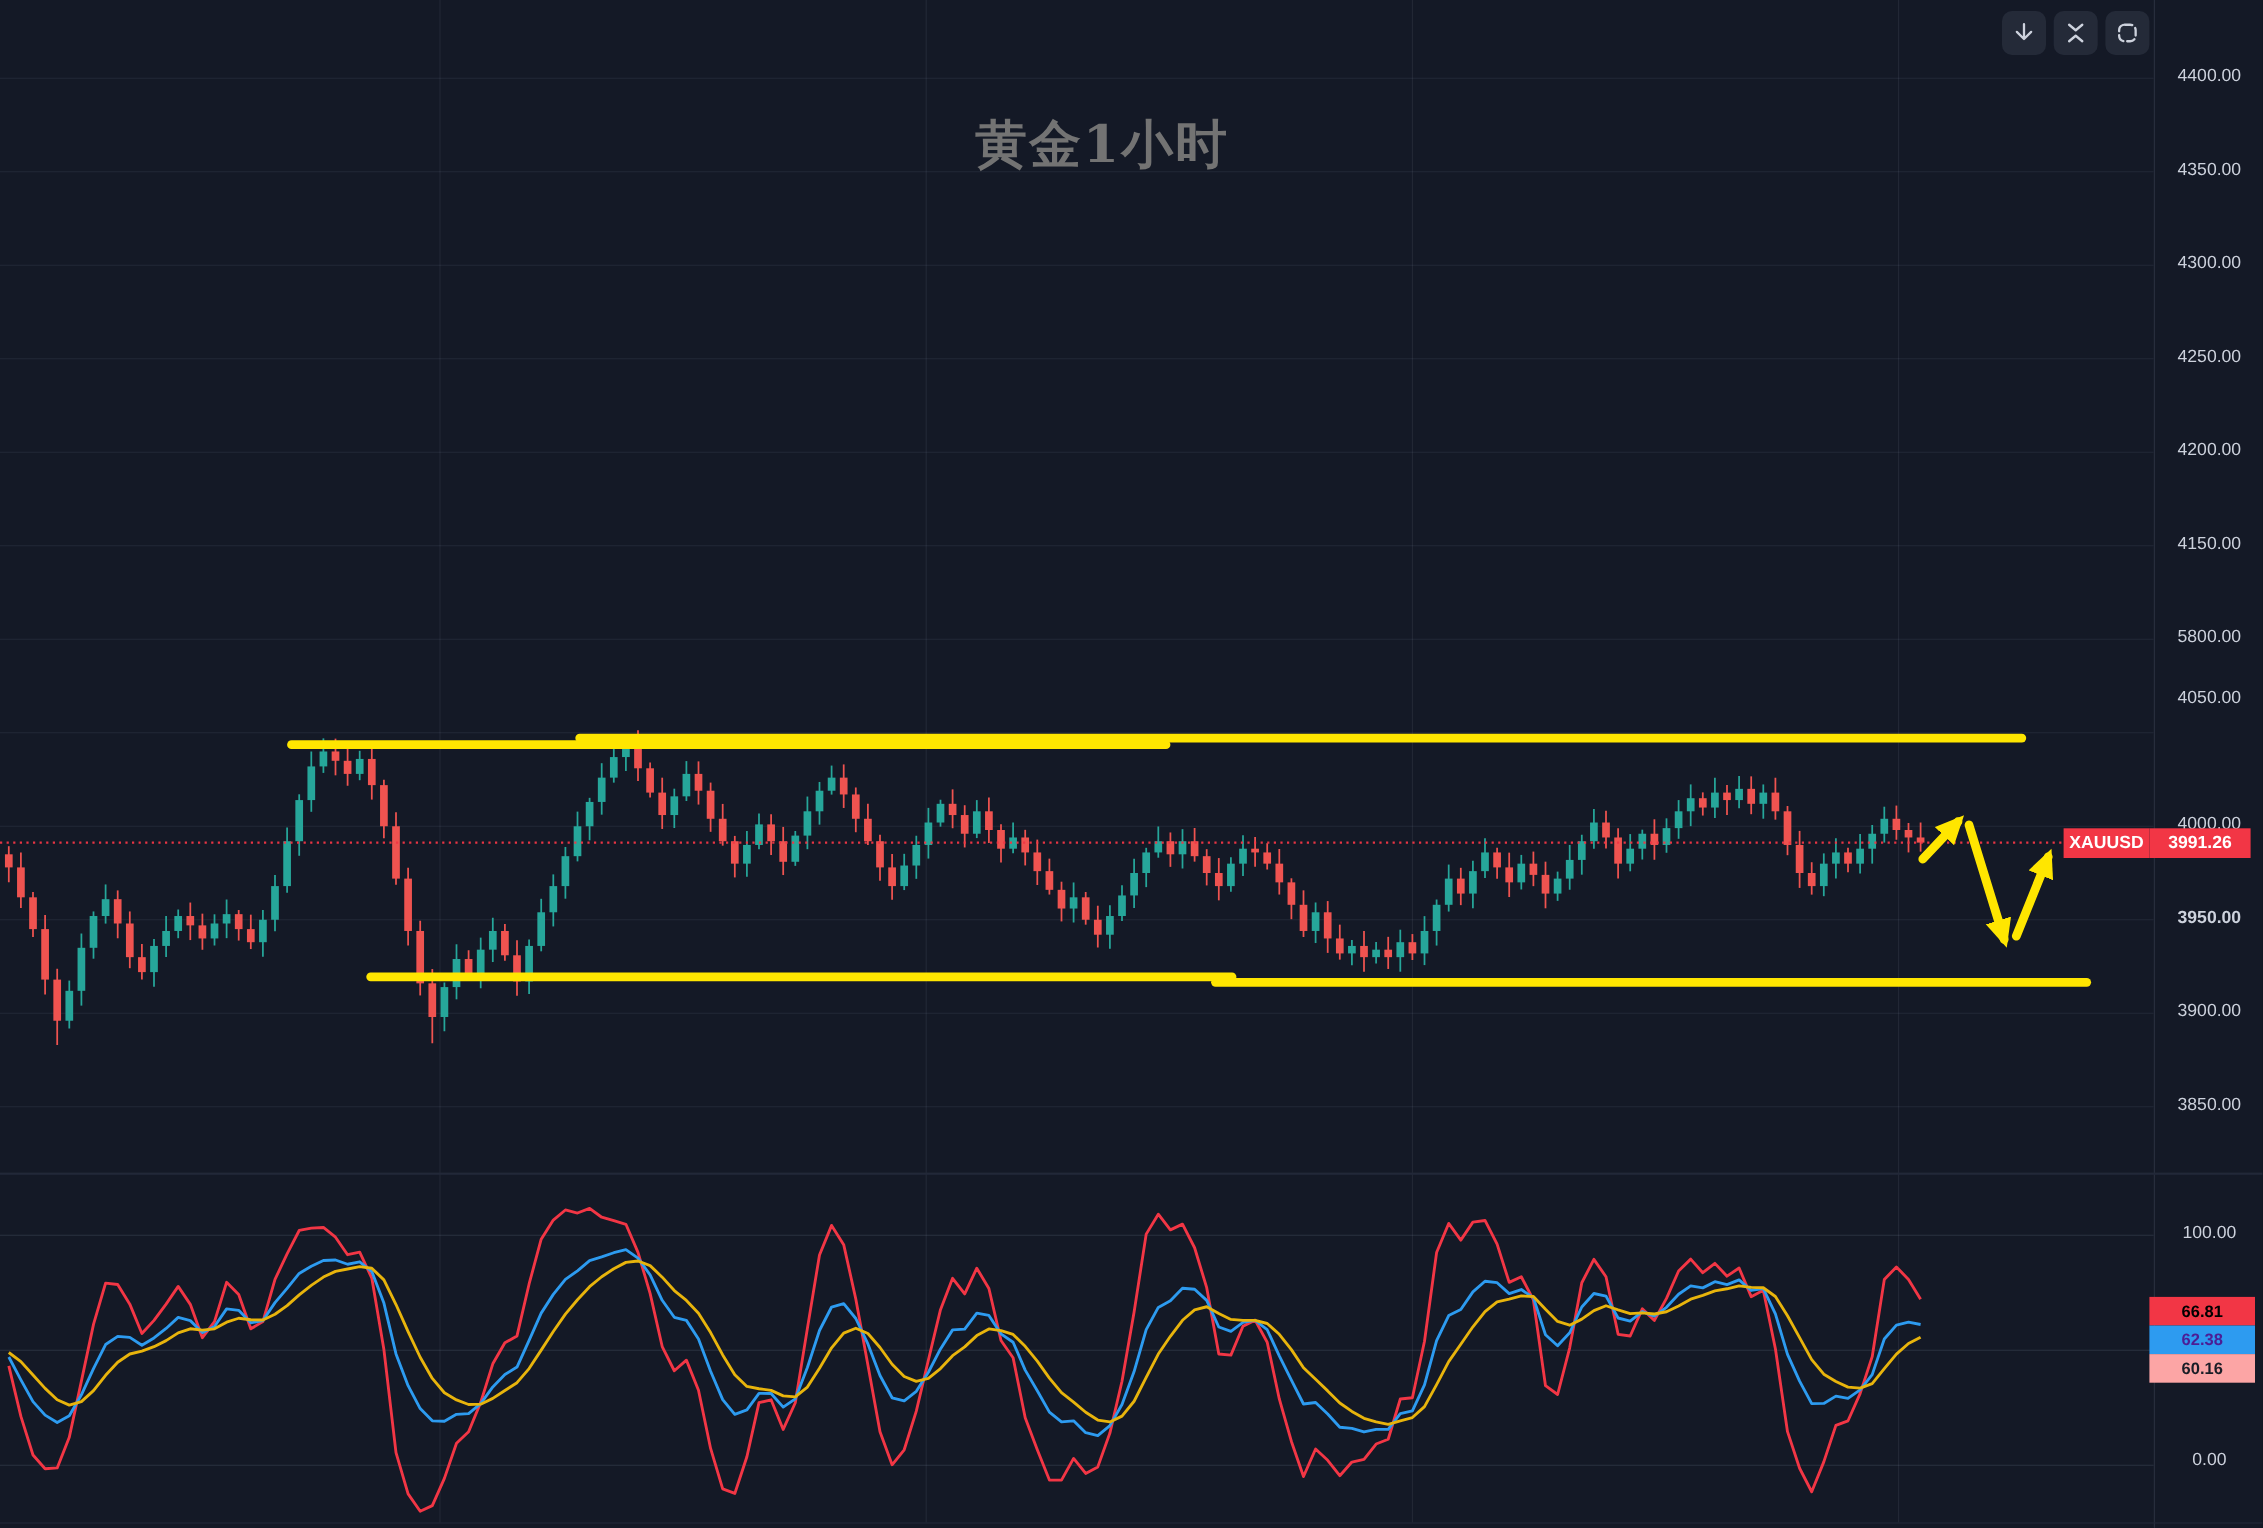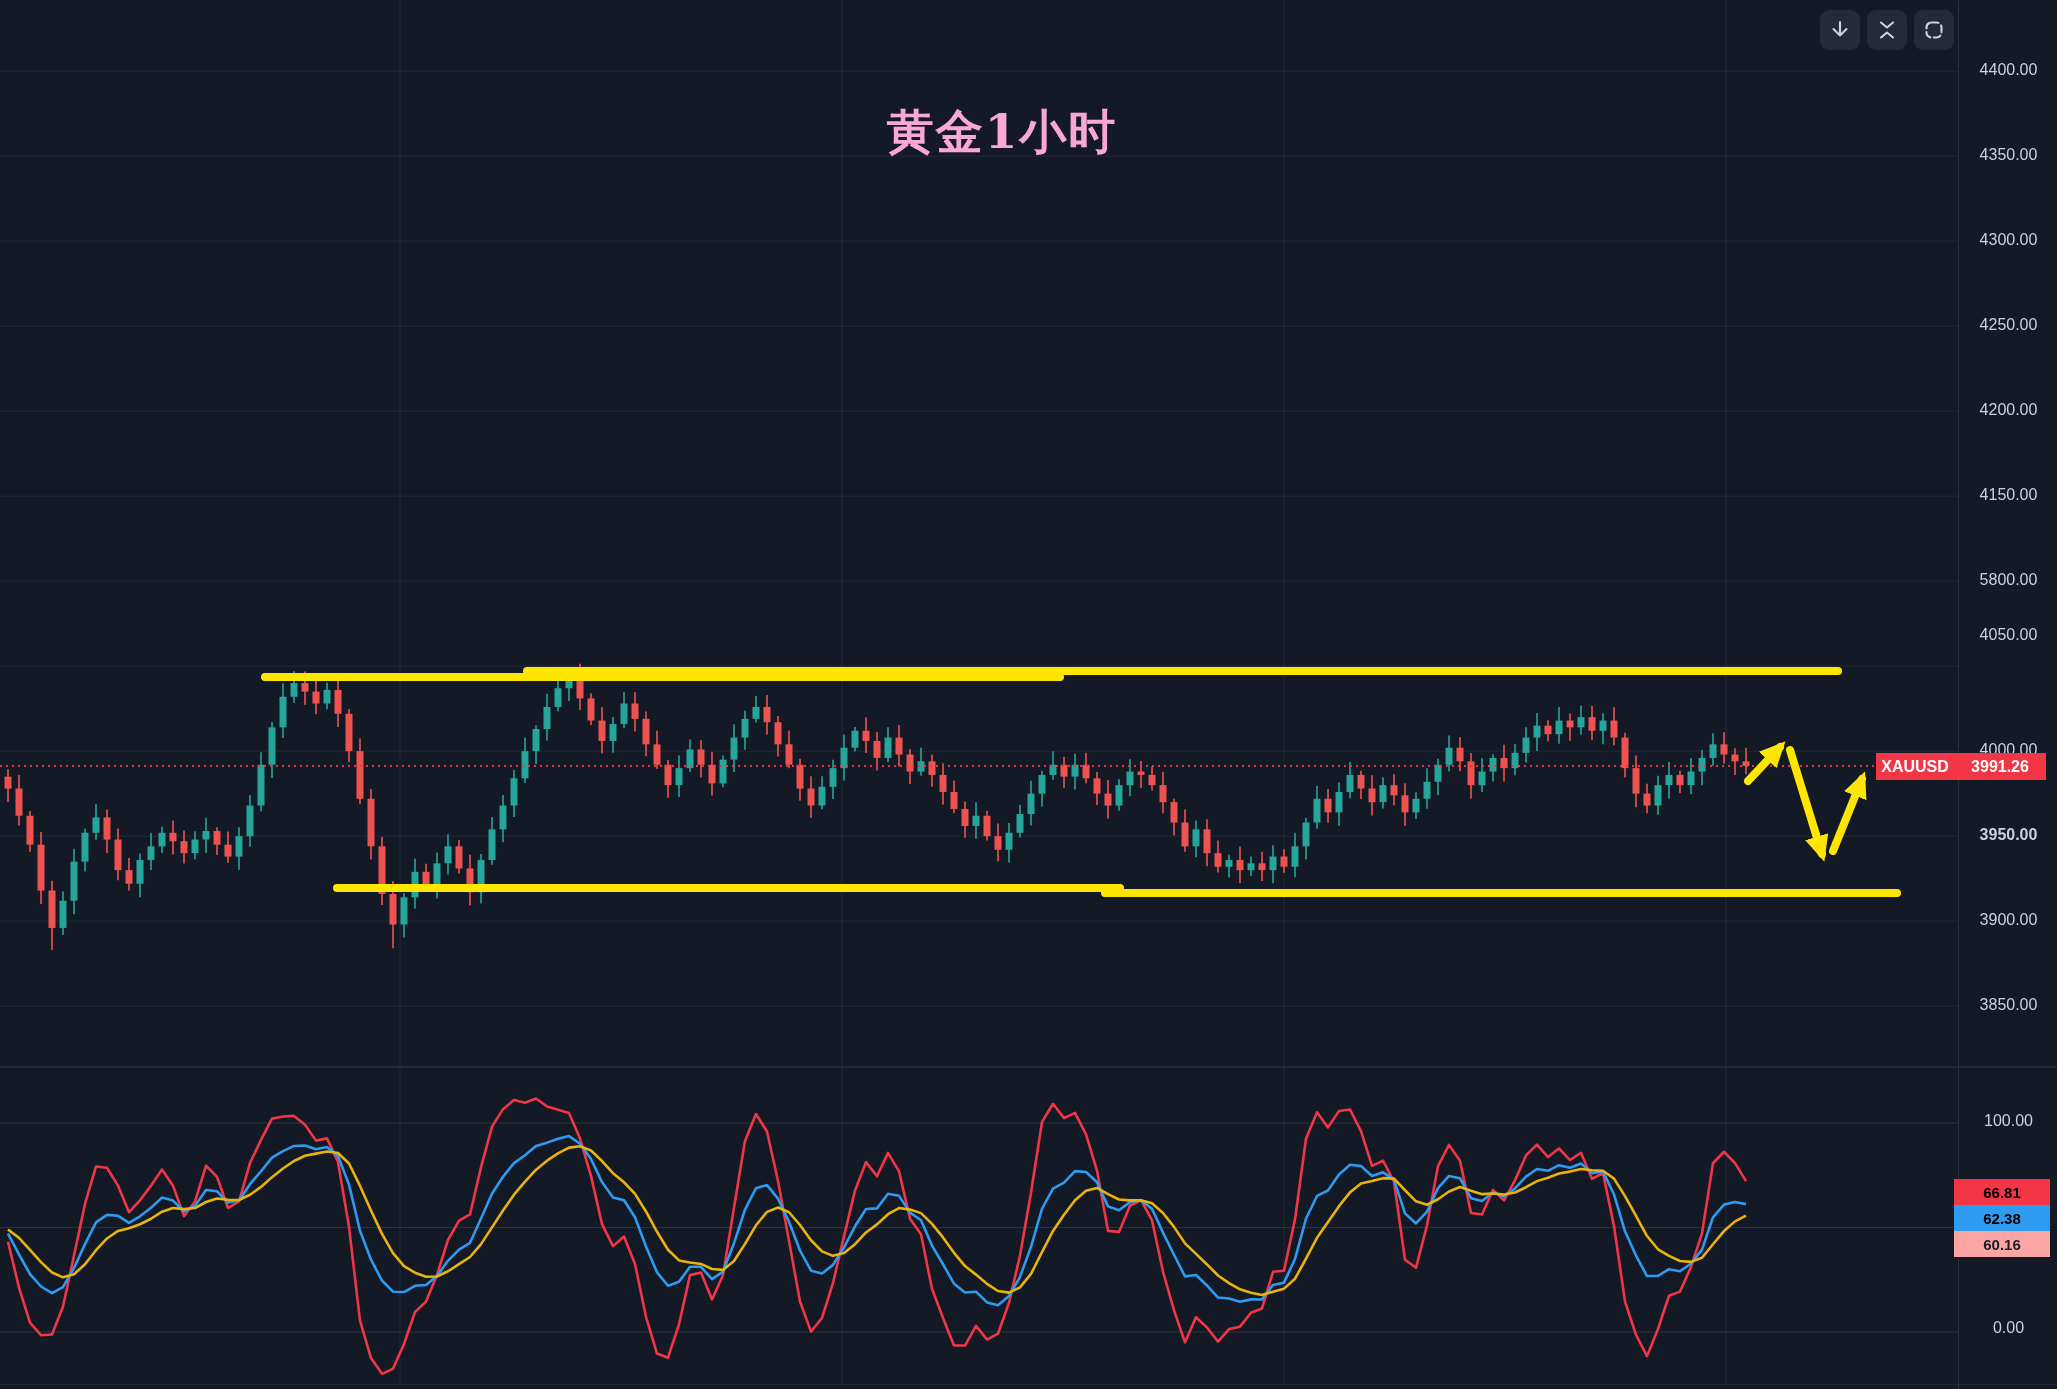--- a/index.html
+++ b/index.html
@@ -2,21 +2,21 @@
 <html><head>
 <meta charset="utf-8">
 <style>
   html,body{margin:0;padding:0;background:#10141d;}
   body{width:2057px;height:1389px;overflow:hidden;font-family:"Liberation Sans",sans-serif;}
   .stage{position:relative;width:2057px;height:1389px;background:#141926;}
   #chart-svg{position:absolute;left:0;top:0;}
   .chart-title{
     position:absolute;left:872px;top:106px;width:260px;text-align:center;
     font-family:"DejaVu Serif",serif;font-weight:bold;font-size:47px;line-height:52px;
-    color:#f9a8d4;letter-spacing:2px;white-space:nowrap;
+    color:#737373;letter-spacing:2px;white-space:nowrap;
   }
   .toolbar{position:absolute;left:1820px;top:10px;display:flex;gap:7px;}
   .tv-btn{width:40px;height:40px;border-radius:9px;background:#242a38;
     display:flex;align-items:center;justify-content:center;cursor:pointer;}
   .tv-btn svg{stroke:#cdd2dd;fill:none;stroke-width:2.1;stroke-linecap:round;stroke-linejoin:round;}
   .right-axis{position:absolute;left:1958px;top:0;width:99px;height:1389px;
     background:#141926;border-left:1px solid #2a3040;}
   .axis-label{position:absolute;left:0;width:99px;text-align:center;
     font-size:16px;color:#ccd1dc;}
   .pane-sep{position:absolute;left:0;width:2057px;height:2px;background:#222838;}
@@ -448,15 +448,15 @@
     <div class="ind-label" style="top:1319px;">0.00</div>
   </div>
 
   <div class="pane-sep" style="top:1066px;"></div>
   <div class="pane-sep" style="top:1384px;height:1px;"></div>
 
   <div class="symbol-label">XAUUSD</div>
   <div class="price-badge">3991.26</div>
 
   <div class="ind-badge" style="top: 1179px; background: rgb(242, 54, 69); color: #000000;" id="badge-red">66.81</div>
-  <div class="ind-badge" style="top: 1205px; background: rgb(45, 155, 240); color: #000000;" id="badge-blue">62.38</div>
+  <div class="ind-badge" style="top: 1205px; background: rgb(45, 155, 240); color: #4c1d95;" id="badge-blue">62.38</div>
   <div class="ind-badge" style="top: 1231px; background: #fca5a5; color: rgb(26, 29, 38);" id="badge-yellow">60.16</div>
 </div>
 
 </body></html>

